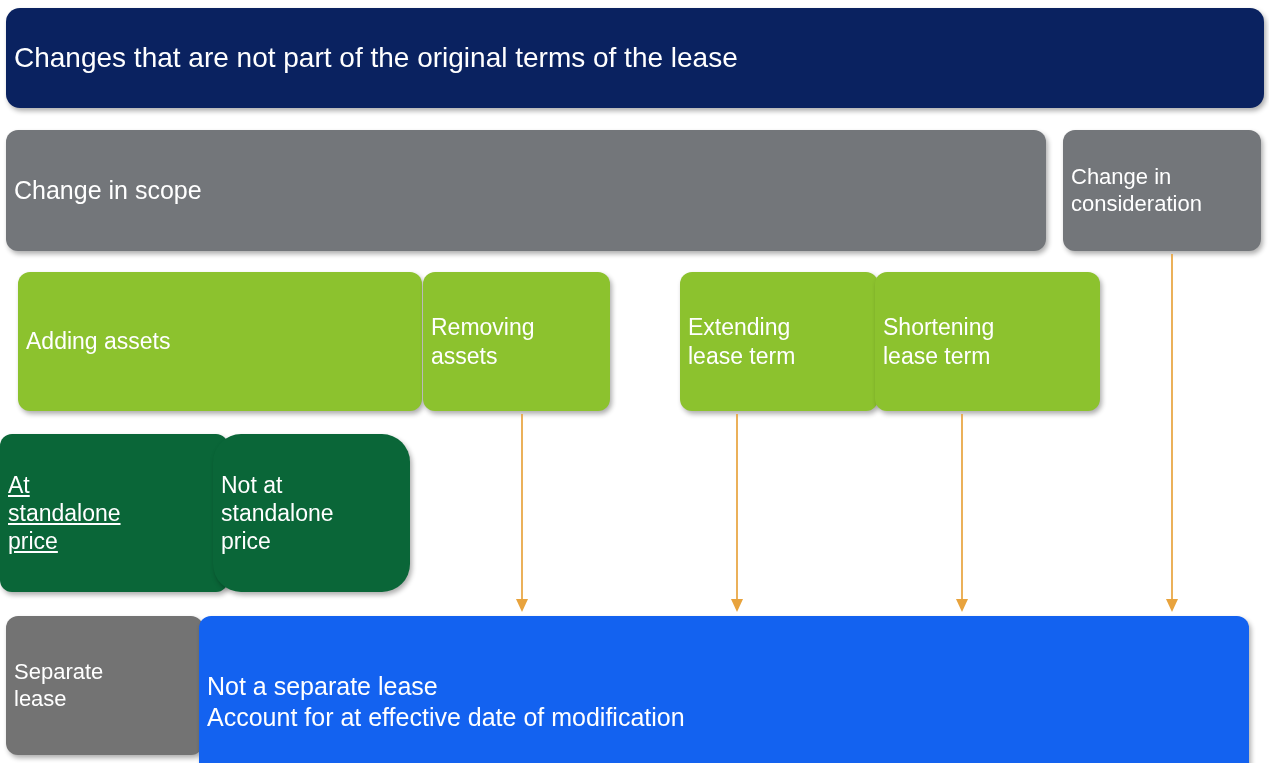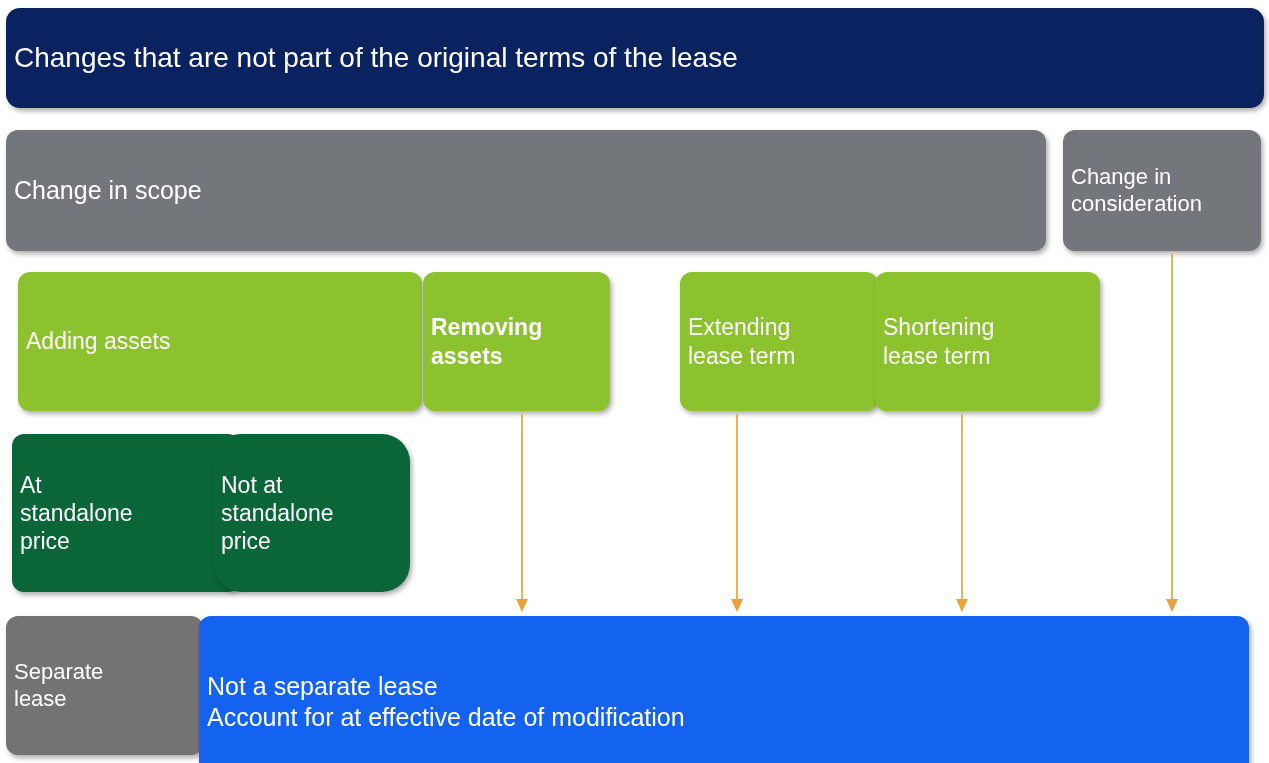--- a/index.html
+++ b/index.html
@@ -68,32 +68,32 @@
   }
 
   
   .green {
     background: #8cc22e;
     font-size: 23px;
     top: 272px;
     height: 139px;
   }
   #adding-assets   { left: 6px;   width: 404px; margin-left: 12px; }
-  #removing-assets { left: 423px; width: 187px; font-weight: bold; }
+  #removing-assets { left: 423px; width: 187px; }
   #extending-lease-term  { left: 632px; width: 198px; margin-left: 48px; }
   #shortening-lease-term { left: 875px; width: 225px; }
 
   
   .darkgreen {
     background: #0a6638;
     font-size: 23px;
     top: 434px;
     height: 158px;
   }
-  #at-standalone-price     { left: 12px;   width: 228px; }
+  #at-standalone-price     { left: 0;   width: 228px; text-decoration: underline; }
   #not-at-standalone-price { left: 213px; width: 197px; border-radius: 28px; }
 
   
   #separate-lease {
     left: 6px;
     top: 616px;
     width: 197px;
     height: 139px;
     background: #737373;
     font-size: 22px;

